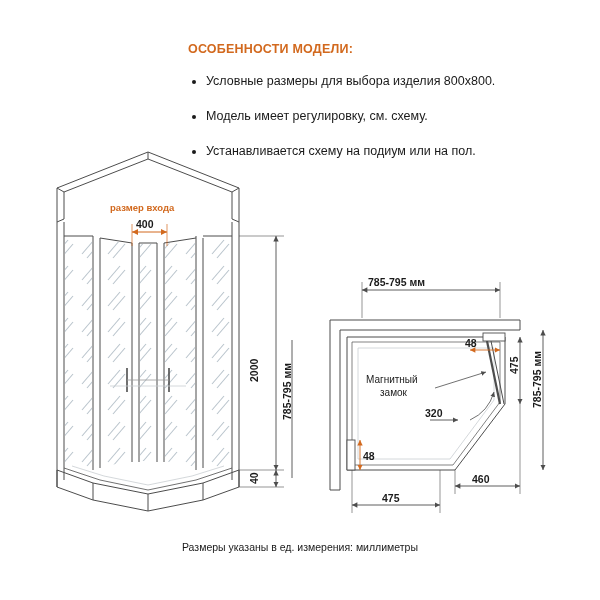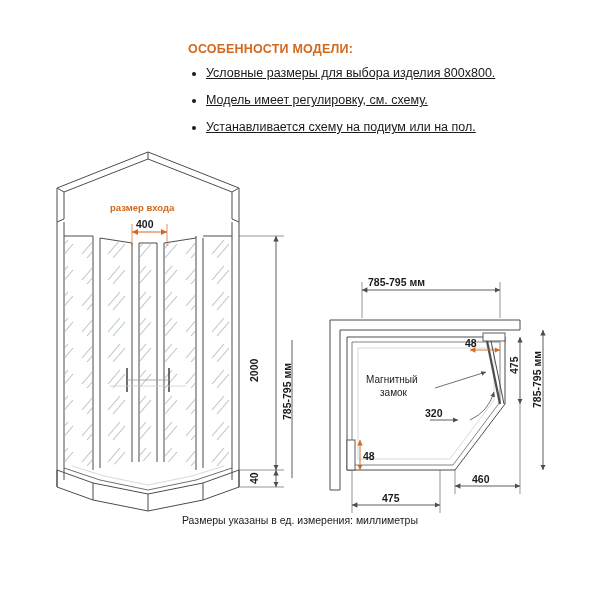--- a/index.html
+++ b/index.html
@@ -36,29 +36,28 @@
     margin: 0 0 6px 0;
   }
   .features-list {
     margin: 0;
     padding-left: 18px;
     font-size: 12.5px;
     line-height: 1.52;
     color: #1a1a1a;
   }
   .features-list li {
-    margin: 8px 0 1px 0;
-    text-decoration: underline;
+    margin: 16px 0 1px 0;
   }
 
   
   .footer-note {
     position: absolute;
     left: 0;
-    top: 514px;
+    top: 541px;
     width: 600px;
     text-align: center;
     font-size: 10.5px;
     color: #1a1a1a;
   }
 
   
   svg.drawing {
     position: absolute;
     left: 0;

